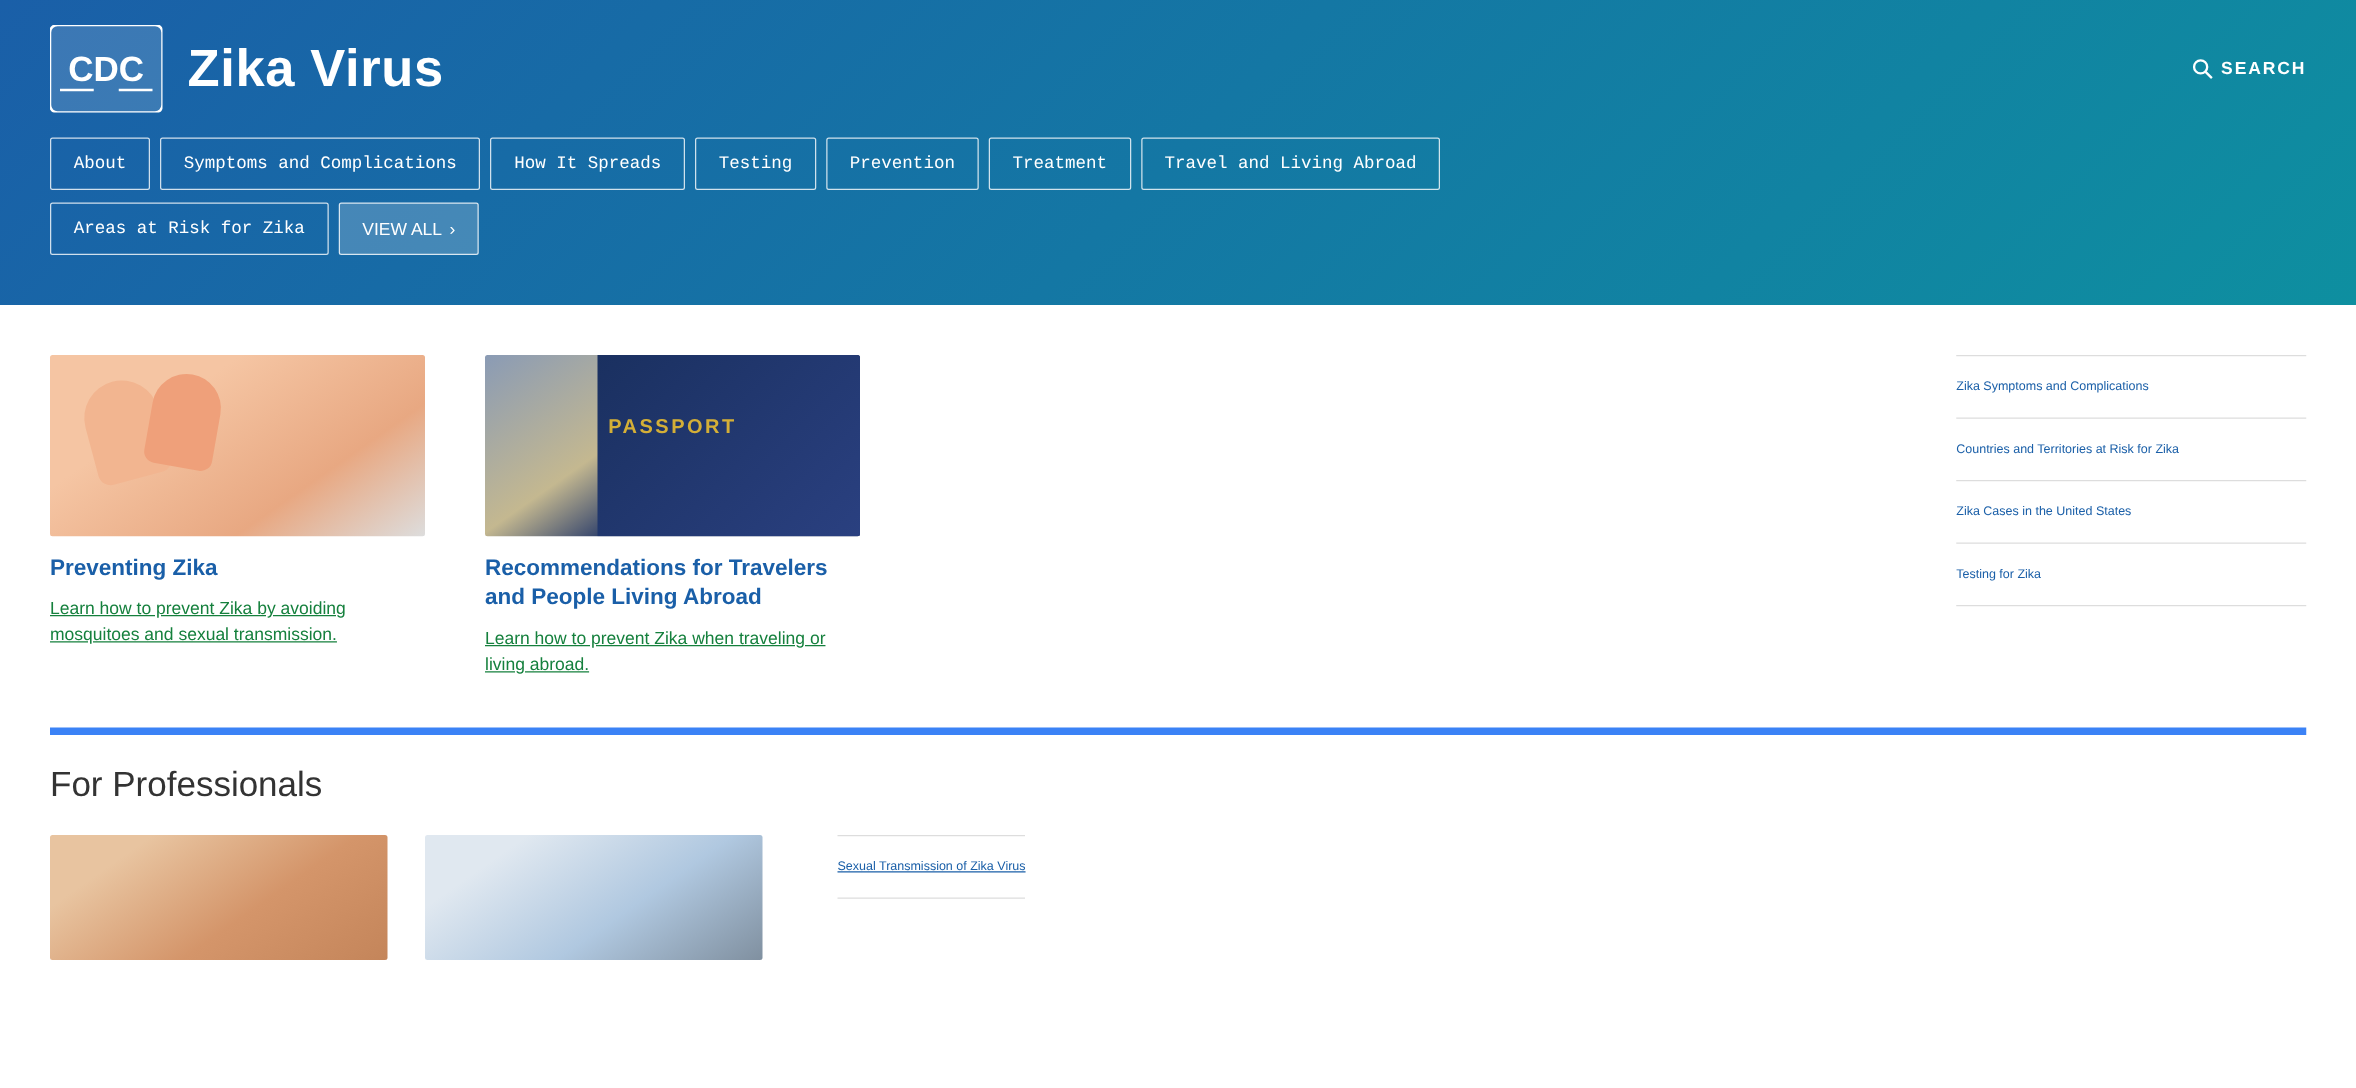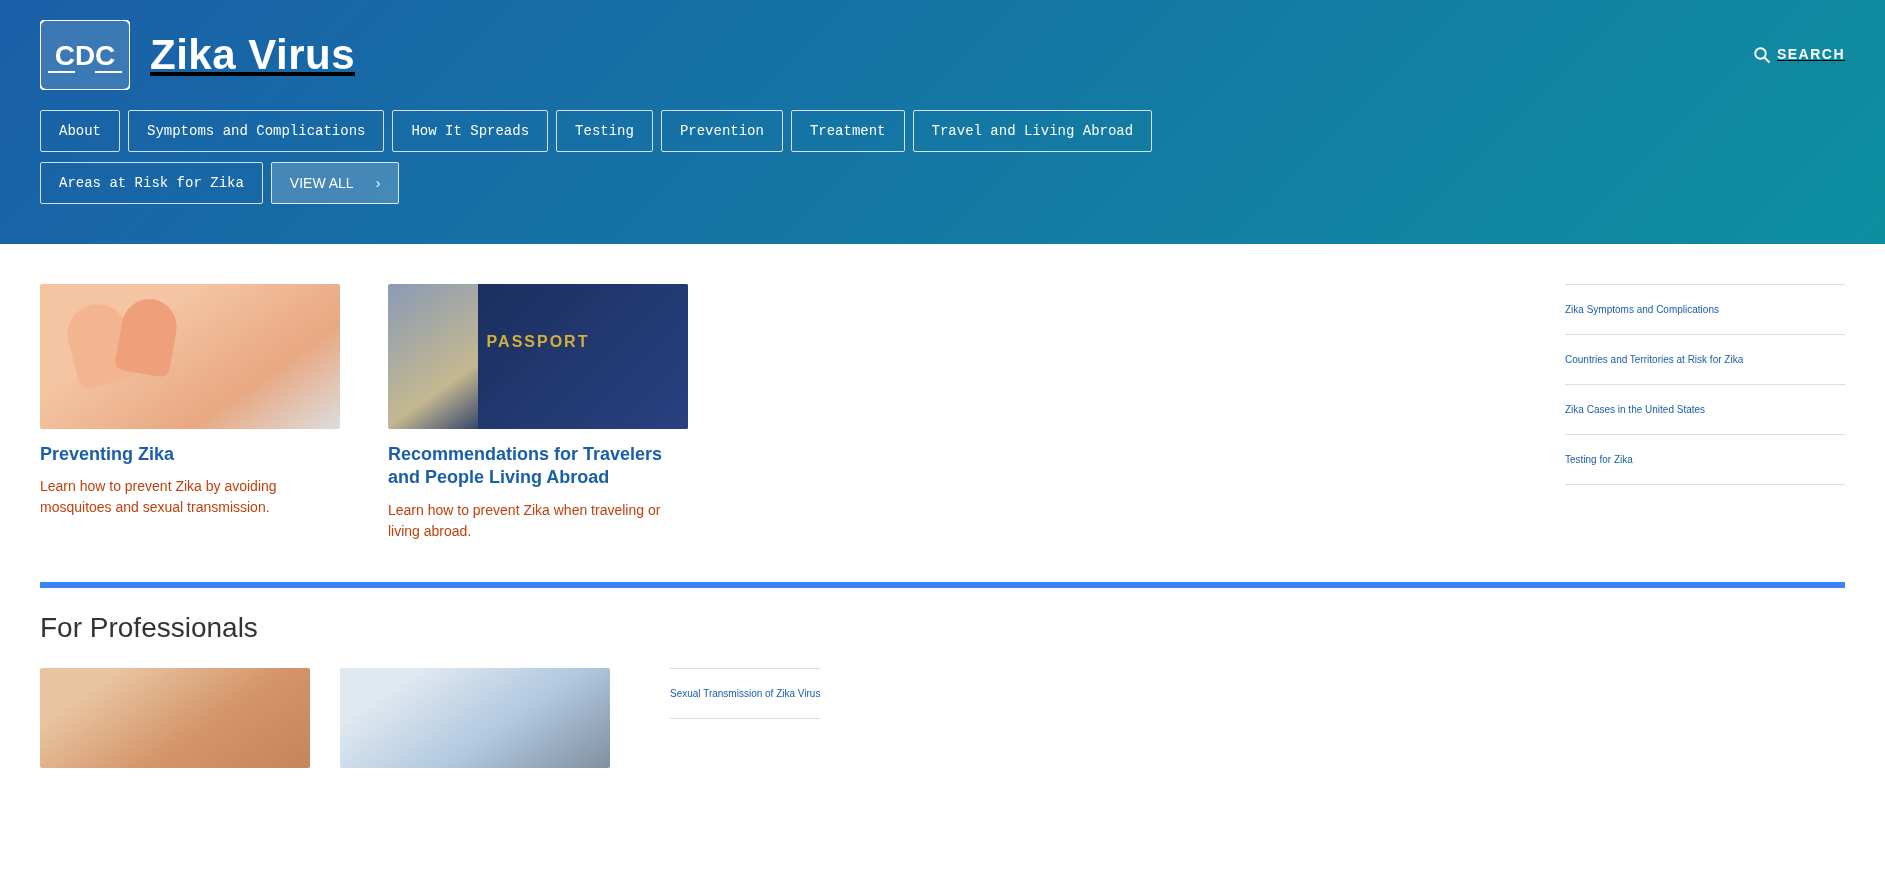--- a/index.html
+++ b/index.html
@@ -9,21 +9,20 @@
     .header {
       background: linear-gradient(135deg, #1a5fa8 0%, #0e8fa0 100%);
       padding: 20px 40px 30px 40px;
       min-height: 210px;
     }
     .header-top {
       display: flex;
       align-items: center;
       justify-content: space-between;
       margin-bottom: 20px;
-      text-decoration: underline;
     }
     .header-left {
       display: flex;
       align-items: center;
       gap: 20px;
     }
     .cdc-logo {
       width: 90px;
       height: 70px;
       flex-shrink: 0;
@@ -70,21 +69,21 @@
     .view-all-btn {
       background: rgba(255,255,255,0.2);
       border: 1.5px solid rgba(255,255,255,0.8);
       color: #fff;
       padding: 8px 18px;
       font-size: 14px;
       cursor: pointer;
       border-radius: 2px;
       display: flex;
       align-items: center;
-      gap: 22px;
+      gap: 6px;
     }
     .card-row {
       display: flex;
       gap: 30px;
     }
     .card {
       flex: 1;
       max-width: 300px;
     }
     .card-image {
@@ -97,23 +96,24 @@
     }
     .card-title {
       color: #1a5fa8;
       font-size: 18px;
       font-weight: bold;
       margin-bottom: 10px;
       cursor: pointer;
       line-height: 1.3;
     }
     .card-desc {
-      color: #c2410c;
+      color: #15803d;
       font-size: 14px;
       line-height: 1.5;
+      text-decoration: underline;
     }
 
     
     .sidebar-links {
       width: 280px;
       flex-shrink: 0;
     }
     .sidebar-link {
       display: block;
       color: #1a5fa8;
@@ -267,16 +267,16 @@
 
     <div>
       <div class="prof-card-image img-skin" style="width:270px; height:100px; background:linear-gradient(145deg,#e8c4a0 20%,#d4956a 60%,#c4855a 100%); border-radius:2px;"></div>
     </div>
 
     <div>
       <div class="prof-card-image img-doctor" style="width:270px; height:100px; background:linear-gradient(145deg,#e0e8f0 20%,#b0c8e0 60%,#8090a0 100%); border-radius:2px;"></div>
     </div>
 
     <div style="margin-left:30px;">
-      <a class="sidebar-link" style="border-top:1px solid #ddd;">Sexual Transmission of Zika Virus</a>
+      <a class="sidebar-link" style="border-top:1px solid #ddd;text-decoration:underline;">Sexual Transmission of Zika Virus</a>
     </div>
   </div>
 </div>
 
 </body></html>

